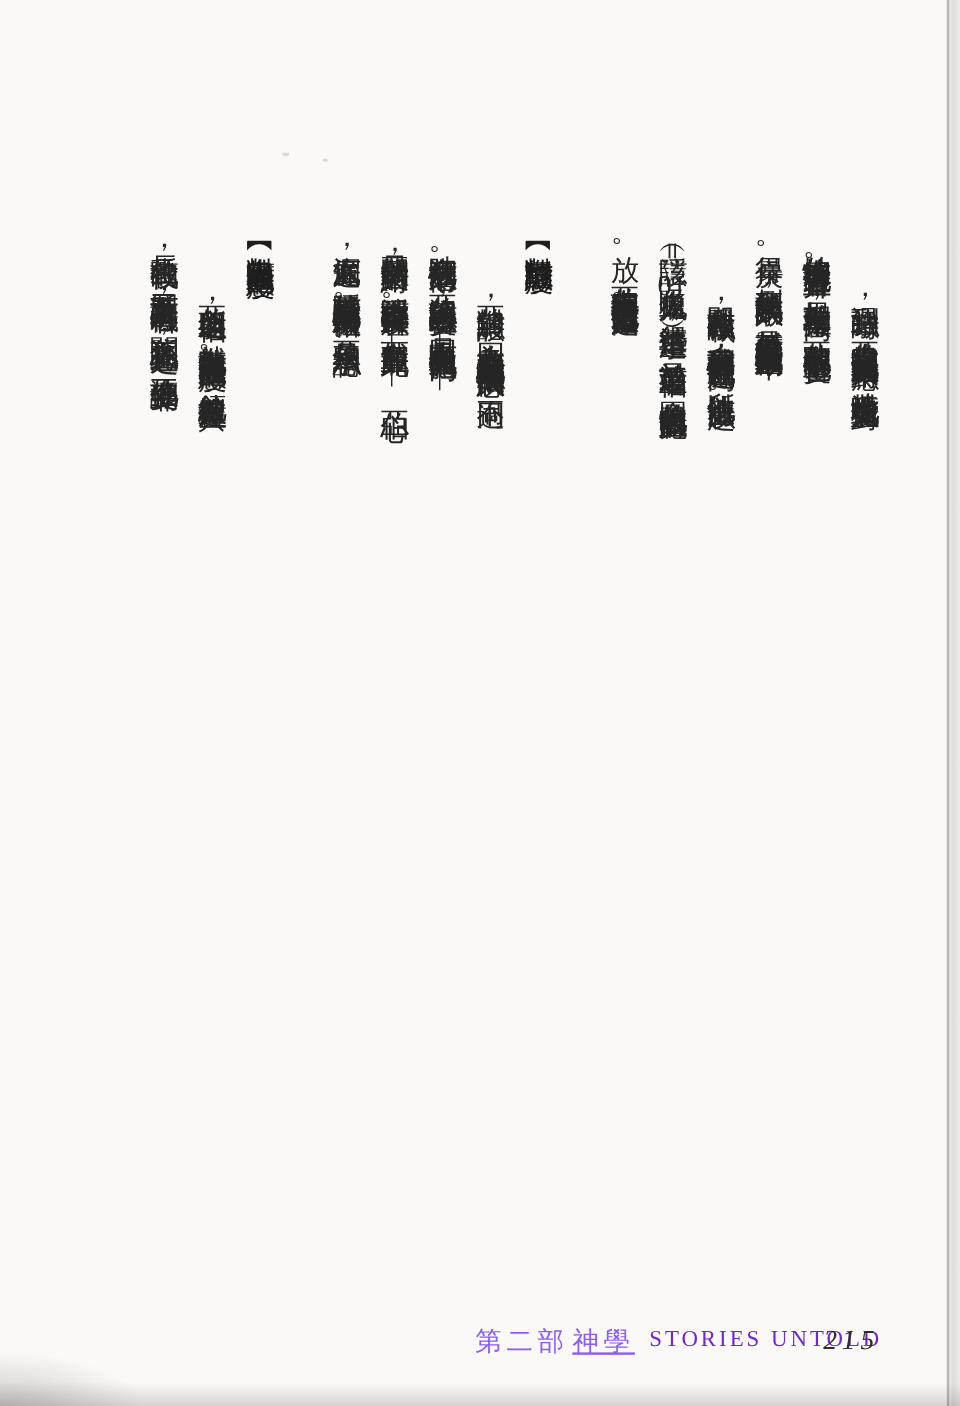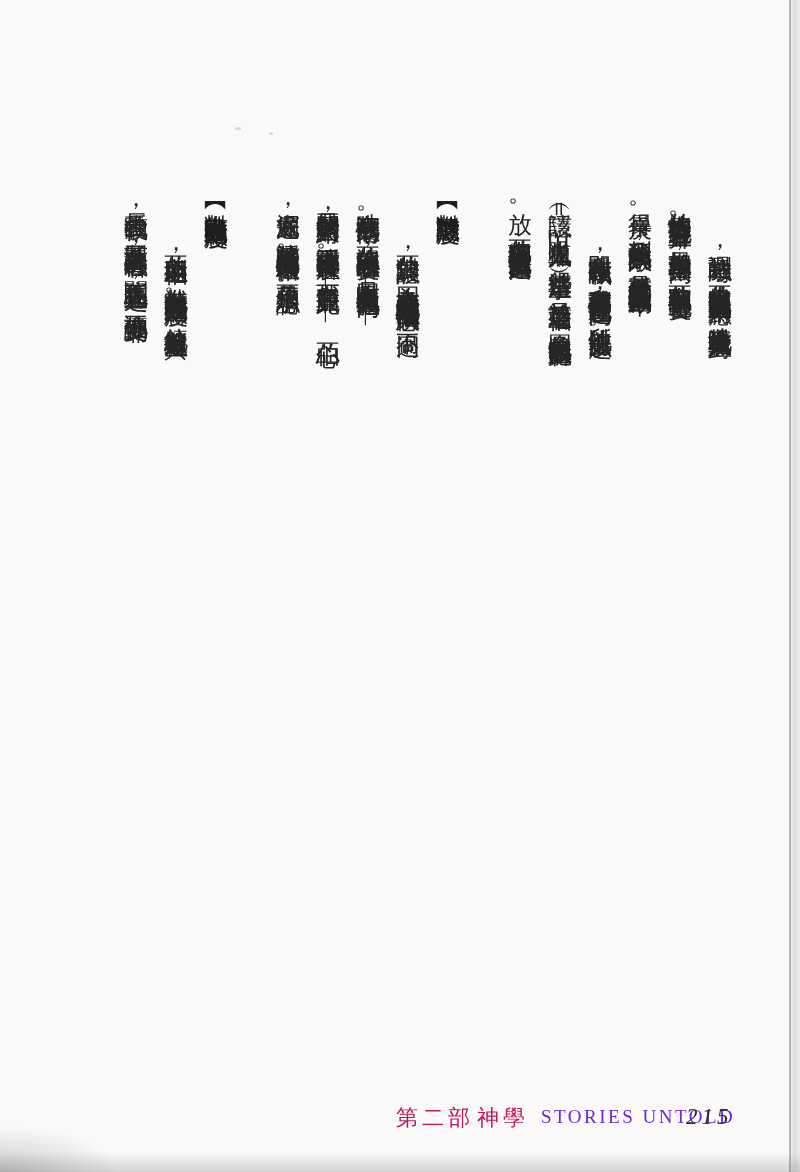--- a/index.html
+++ b/index.html
@@ -32,25 +32,25 @@
   .col.indent { text-indent: 42px; }
   .col.header { margin-block-start: 32px; color: #1e1e1e; }
   .tcy { text-combine-upright: all; letter-spacing: 0; }
 
   
   .footer-part-label, .footer-part-title {
     position: absolute;
     top: 1103px;
     font-size: 22px;
     letter-spacing: 4px;
-    color: #be185d;
+    color: #8b5cf6;
     white-space: nowrap;
   }
   .footer-part-label { left: 396px; }
-  .footer-part-title { left: 477px; }
+  .footer-part-title { left: 477px; text-decoration: underline; }
   .footer-book-title {
     position: absolute;
     left: 541px; top: 1106px;
     font-size: 19px;
     letter-spacing: 2.5px;
     color: #6d28d9;
     white-space: nowrap;
   }
   .page-number {
     position: absolute;

